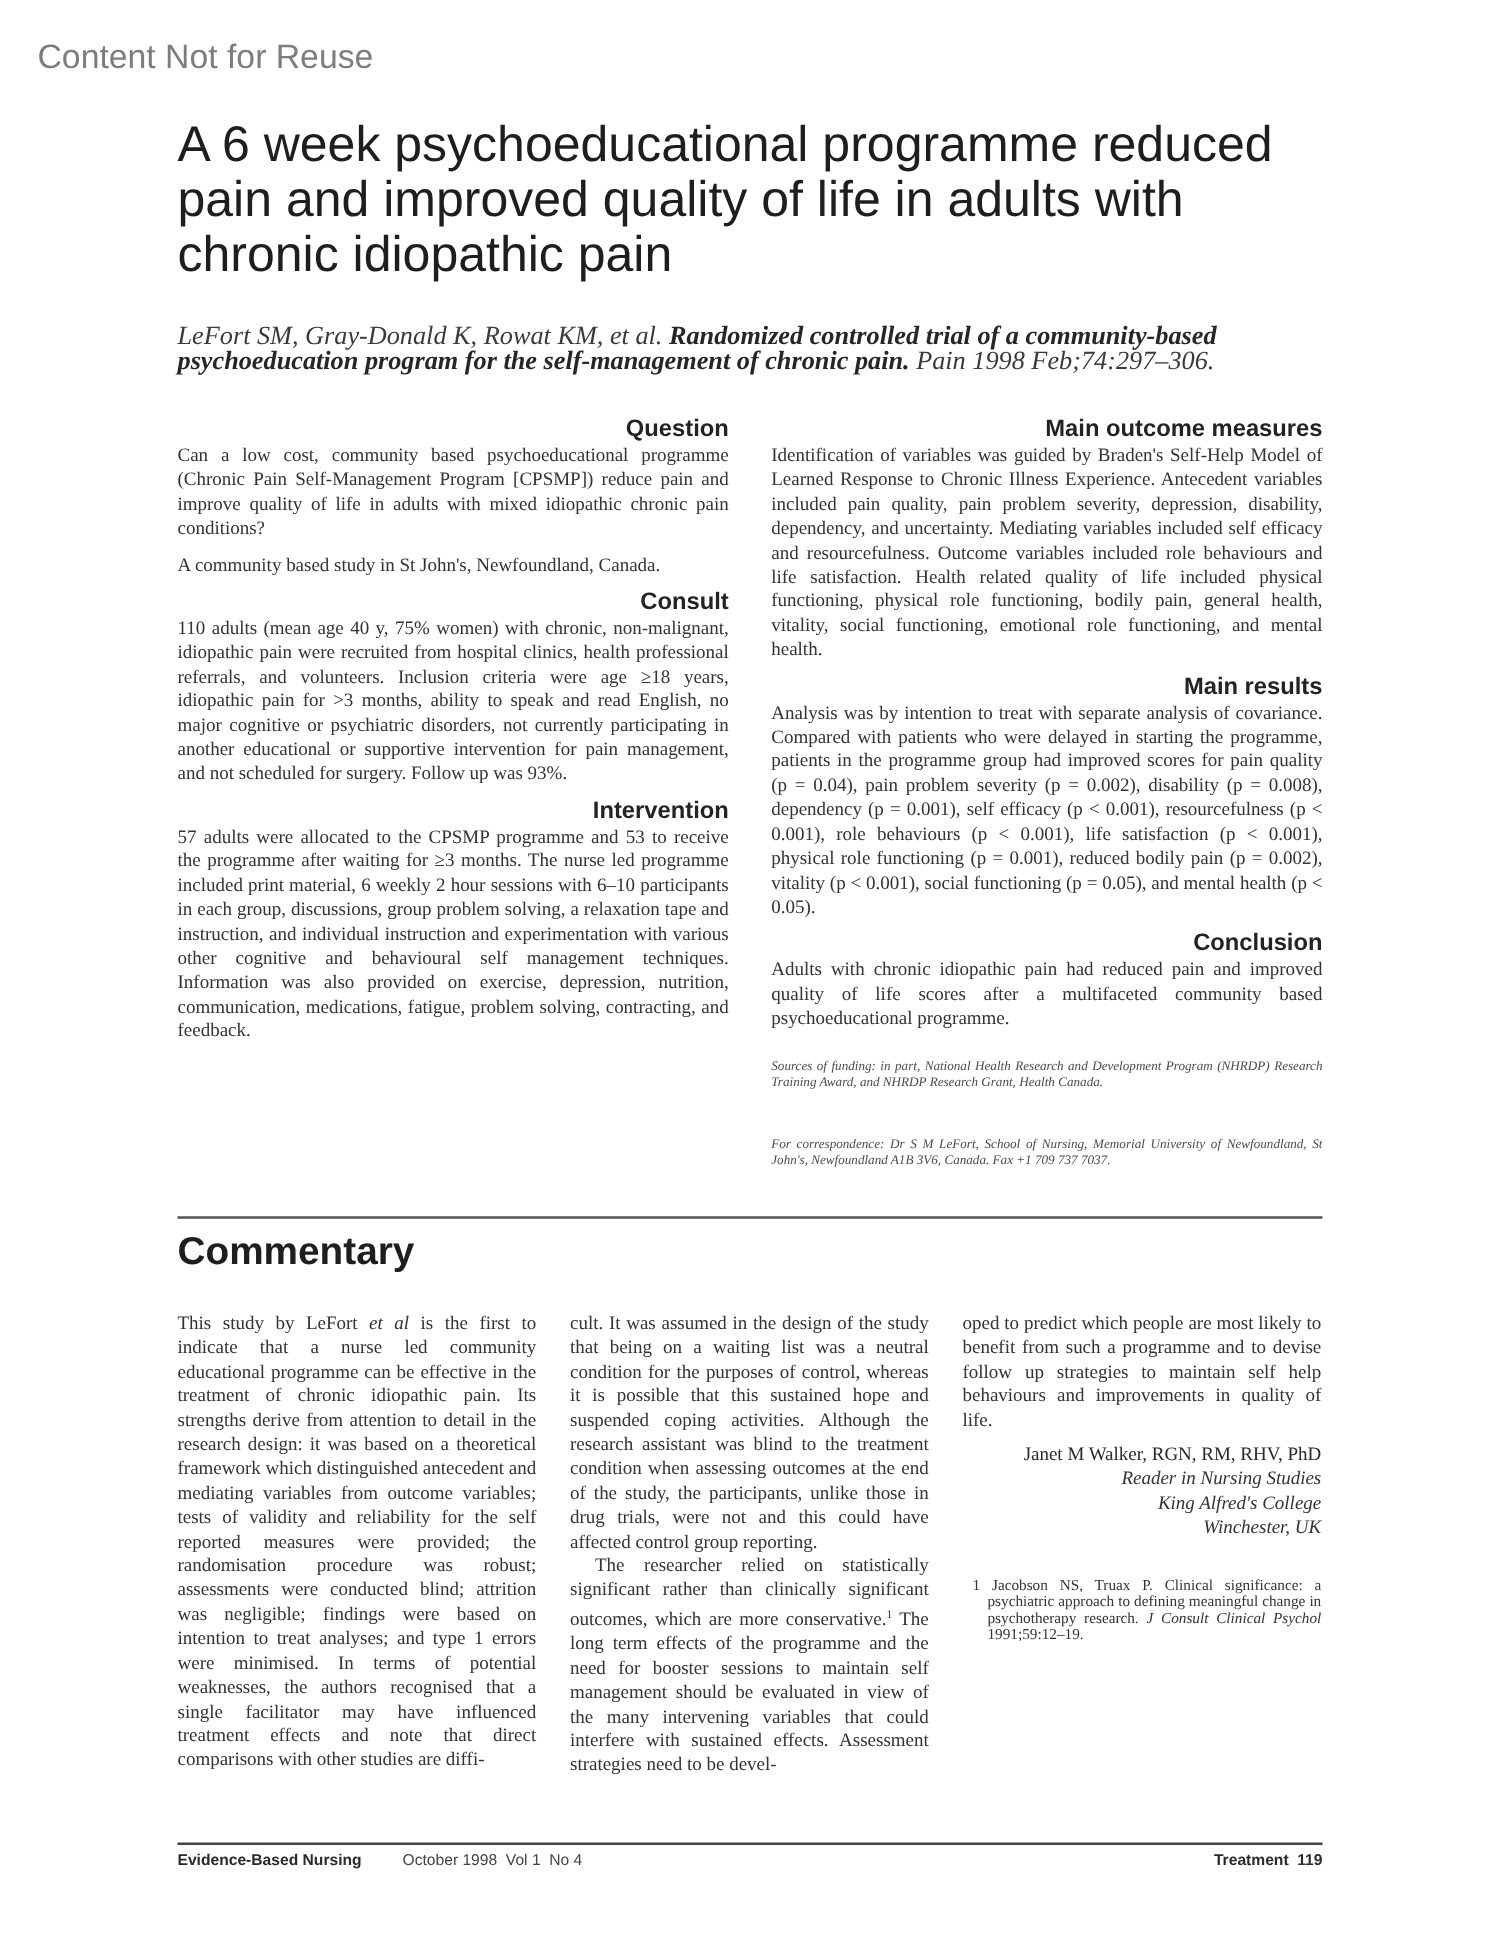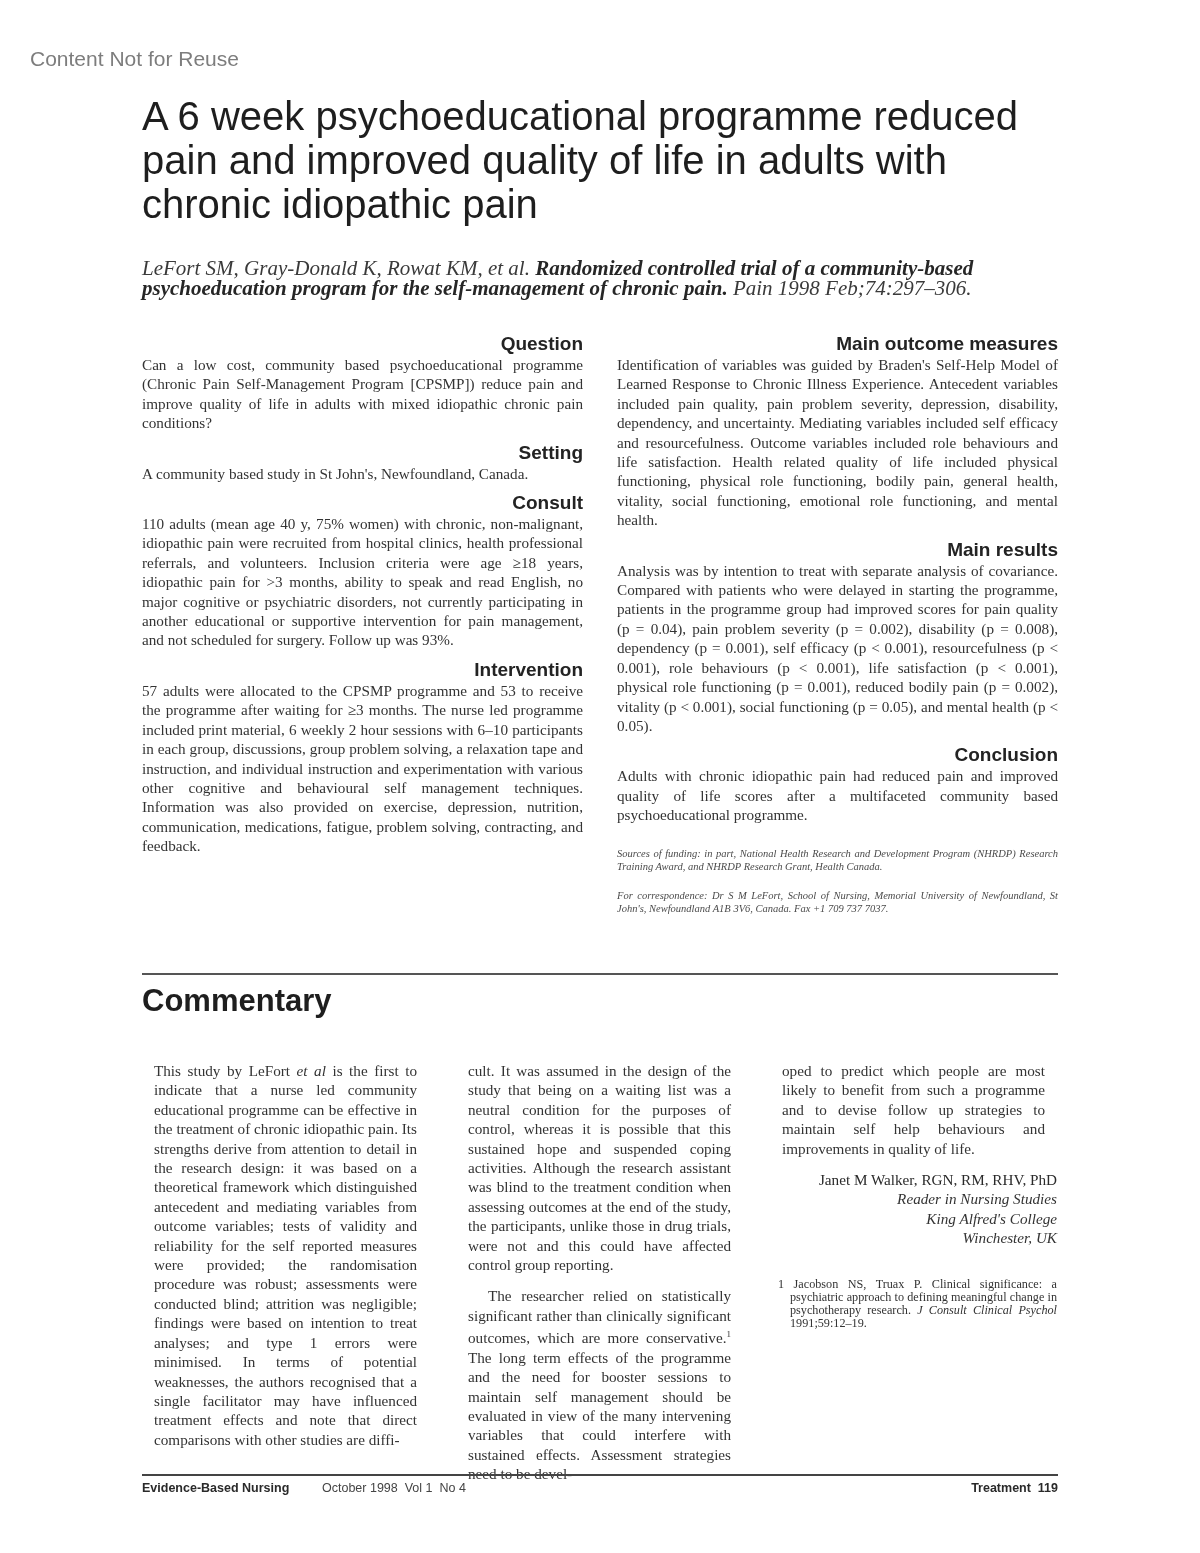--- a/index.html
+++ b/index.html
@@ -1,19 +1,19 @@
 <!DOCTYPE html>
 <html><head>
 <meta charset="utf-8">
 <style>
   html, body { margin: 0; padding: 0; background: #ffffff; }
   body { width: 1200px; height: 1553px; position: relative; overflow: hidden; color: #2a2a2a; }
   .watermark {
-    position: absolute; left: 30px; top: 47px;
-    font-family: "Liberation Sans", sans-serif; font-size: 21px; color: #7d7d7d; text-align: right;
+    position: absolute; left: 30px; top: 30px;
+    font-family: "Liberation Sans", sans-serif; font-size: 27px; color: #7d7d7d; text-align: right;
   }
   .title {
     position: absolute; left: 142px; top: 94px; width: 940px;
     font-family: "Liberation Sans", sans-serif; font-size: 40px; line-height: 44px;
     color: #1e1e1e; margin: 0; font-weight: normal;
   }
   .citation {
     position: absolute; left: 142px; top: 258px; width: 920px;
     font-family: "Liberation Serif", serif; font-style: italic; font-size: 21px; line-height: 20px;
     color: #3a3a3a;
@@ -42,21 +42,21 @@
   .commentary-heading {
     position: absolute; left: 142px; top: 983px;
     font-family: "Liberation Sans", sans-serif; font-weight: bold; font-size: 31px; color: #1e1e1e;
     margin: 0;
   }
   .ccol {
     position: absolute; top: 1049px; width: 287px;
     font-family: "Liberation Serif", serif; font-size: 15.2px; line-height: 19.4px; color: #333;
     text-align: justify;
   }
-  .ccol p { margin: 12px; }
+  .ccol p { margin: 0; }
   .ccol p.indent { text-indent: 20px; }
   .ccol-1 { left: 142px; }
   .ccol-2 { left: 456px; }
   .ccol-3 { left: 770px; }
   .signature { text-align: right; margin-top: 8px; }
   .signature .name { font-style: normal; color: #2a2a2a; }
   .signature .aff { font-style: italic; }
   .reference {
     margin-top: 30px; font-size: 12.2px; line-height: 13px; padding-left: 20px; text-indent: -12px;
     text-align: justify; color: #333;
@@ -83,21 +83,20 @@
   <span class="bold">Randomized controlled trial of a community-based psychoeducation program for the self-management of chronic pain.</span>
   <span>Pain 1998 Feb;74:297–306.</span>
 </div>
 
 <div class="col col-left">
   <div class="section">
     <h3>Question</h3>
     <p>Can a low cost, community based psychoeducational programme (Chronic Pain Self-Management Program [CPSMP]) reduce pain and improve quality of life in adults with mixed idiopathic chronic pain conditions?</p>
   </div>
   <div class="section">
-    <h3>Setting</h3>
     <p>A community based study in St John's, Newfoundland, Canada.</p>
   </div>
   <div class="section">
     <h3>Consult</h3>
     <p>110 adults (mean age 40 y, 75% women) with chronic, non-malignant, idiopathic pain were recruited from hospital clinics, health professional referrals, and volunteers. Inclusion criteria were age ≥18 years, idiopathic pain for &gt;3 months, ability to speak and read English, no major cognitive or psychiatric disorders, not currently participating in another educational or supportive intervention for pain management, and not scheduled for surgery. Follow up was 93%.</p>
   </div>
   <div class="section">
     <h3>Intervention</h3>
     <p>57 adults were allocated to the CPSMP programme and 53 to receive the programme after waiting for ≥3 months. The nurse led programme included print material, 6 weekly 2 hour sessions with 6–10 participants in each group, discussions, group problem solving, a relaxation tape and instruction, and individual instruction and experimentation with various other cognitive and behavioural self management techniques. Information was also provided on exercise, depression, nutrition, communication, medications, fatigue, problem solving, contracting, and feedback.</p>
   </div>
@@ -110,21 +109,21 @@
   </div>
   <div class="section">
     <h3>Main results</h3>
     <p>Analysis was by intention to treat with separate analysis of covariance. Compared with patients who were delayed in starting the programme, patients in the programme group had improved scores for pain quality (p = 0.04), pain problem severity (p = 0.002), disability (p = 0.008), dependency (p = 0.001), self efficacy (p &lt; 0.001), resourcefulness (p &lt; 0.001), role behaviours (p &lt; 0.001), life satisfaction (p &lt; 0.001), physical role functioning (p = 0.001), reduced bodily pain (p = 0.002), vitality (p &lt; 0.001), social functioning (p = 0.05), and mental health (p &lt; 0.05).</p>
   </div>
   <div class="section">
     <h3>Conclusion</h3>
     <p>Adults with chronic idiopathic pain had reduced pain and improved quality of life scores after a multifaceted community based psychoeducational programme.</p>
   </div>
   <div class="small-note">Sources of funding: in part, National Health Research and Development Program (NHRDP) Research Training Award, and NHRDP Research Grant, Health Canada.</div>
-  <div class="small-note" style="margin-top:16px;">For correspondence: Dr S M LeFort, School of Nursing, Memorial University of Newfoundland, St John's, Newfoundland A1B 3V6, Canada. Fax +1 709 737 7037.</div>
+  <div class="small-note" style="margin-top:36px;">For correspondence: Dr S M LeFort, School of Nursing, Memorial University of Newfoundland, St John's, Newfoundland A1B 3V6, Canada. Fax +1 709 737 7037.</div>
 </div>
 
 <div class="rule rule-top"></div>
 
 <h2 class="commentary-heading">Commentary</h2>
 
 <div class="ccol ccol-1">
   <p><span>This study by LeFort </span><i>et al</i><span> is the first to indicate that a nurse led community educational programme can be effective in the treatment of chronic idiopathic pain. Its strengths derive from attention to detail in the research design: it was based on a theoretical framework which distinguished antecedent and mediating variables from outcome variables; tests of validity and reliability for the self reported measures were provided; the randomisation procedure was robust; assessments were conducted blind; attrition was negligible; findings were based on intention to treat analyses; and type 1 errors were minimised. In terms of potential weaknesses, the authors recognised that a single facilitator may have influenced treatment effects and note that direct comparisons with other studies are diffi-</span></p>
 </div>
 

